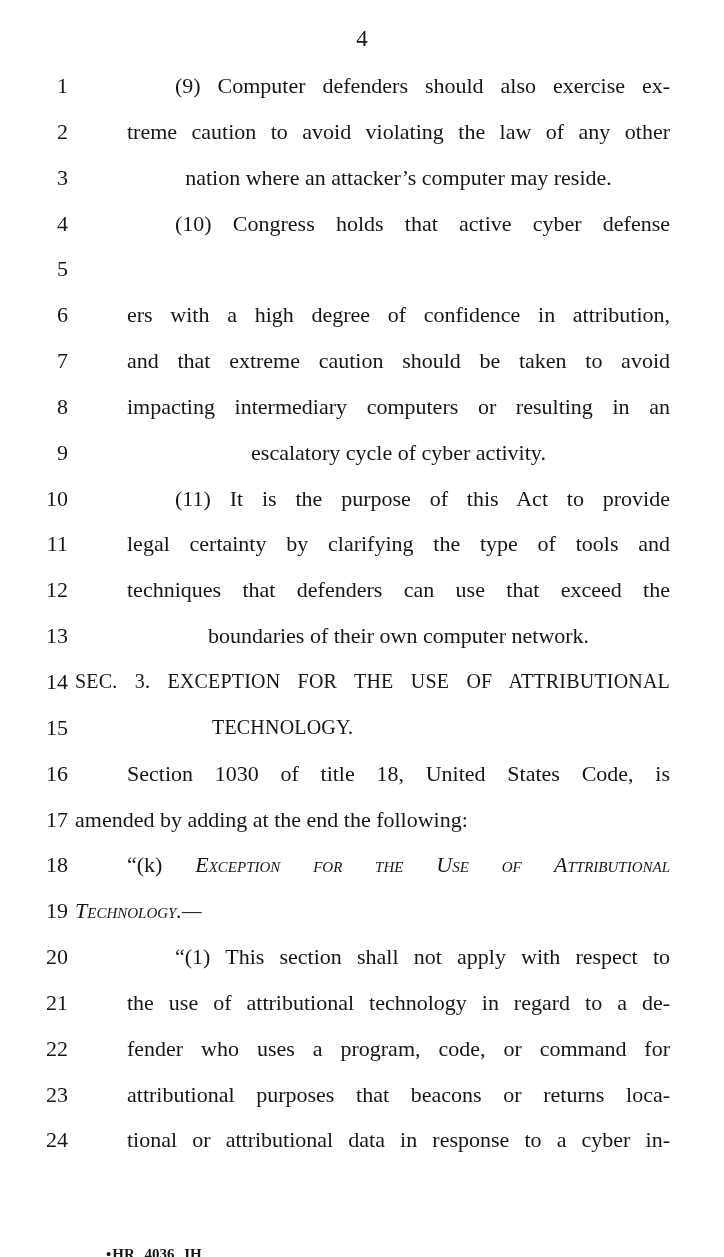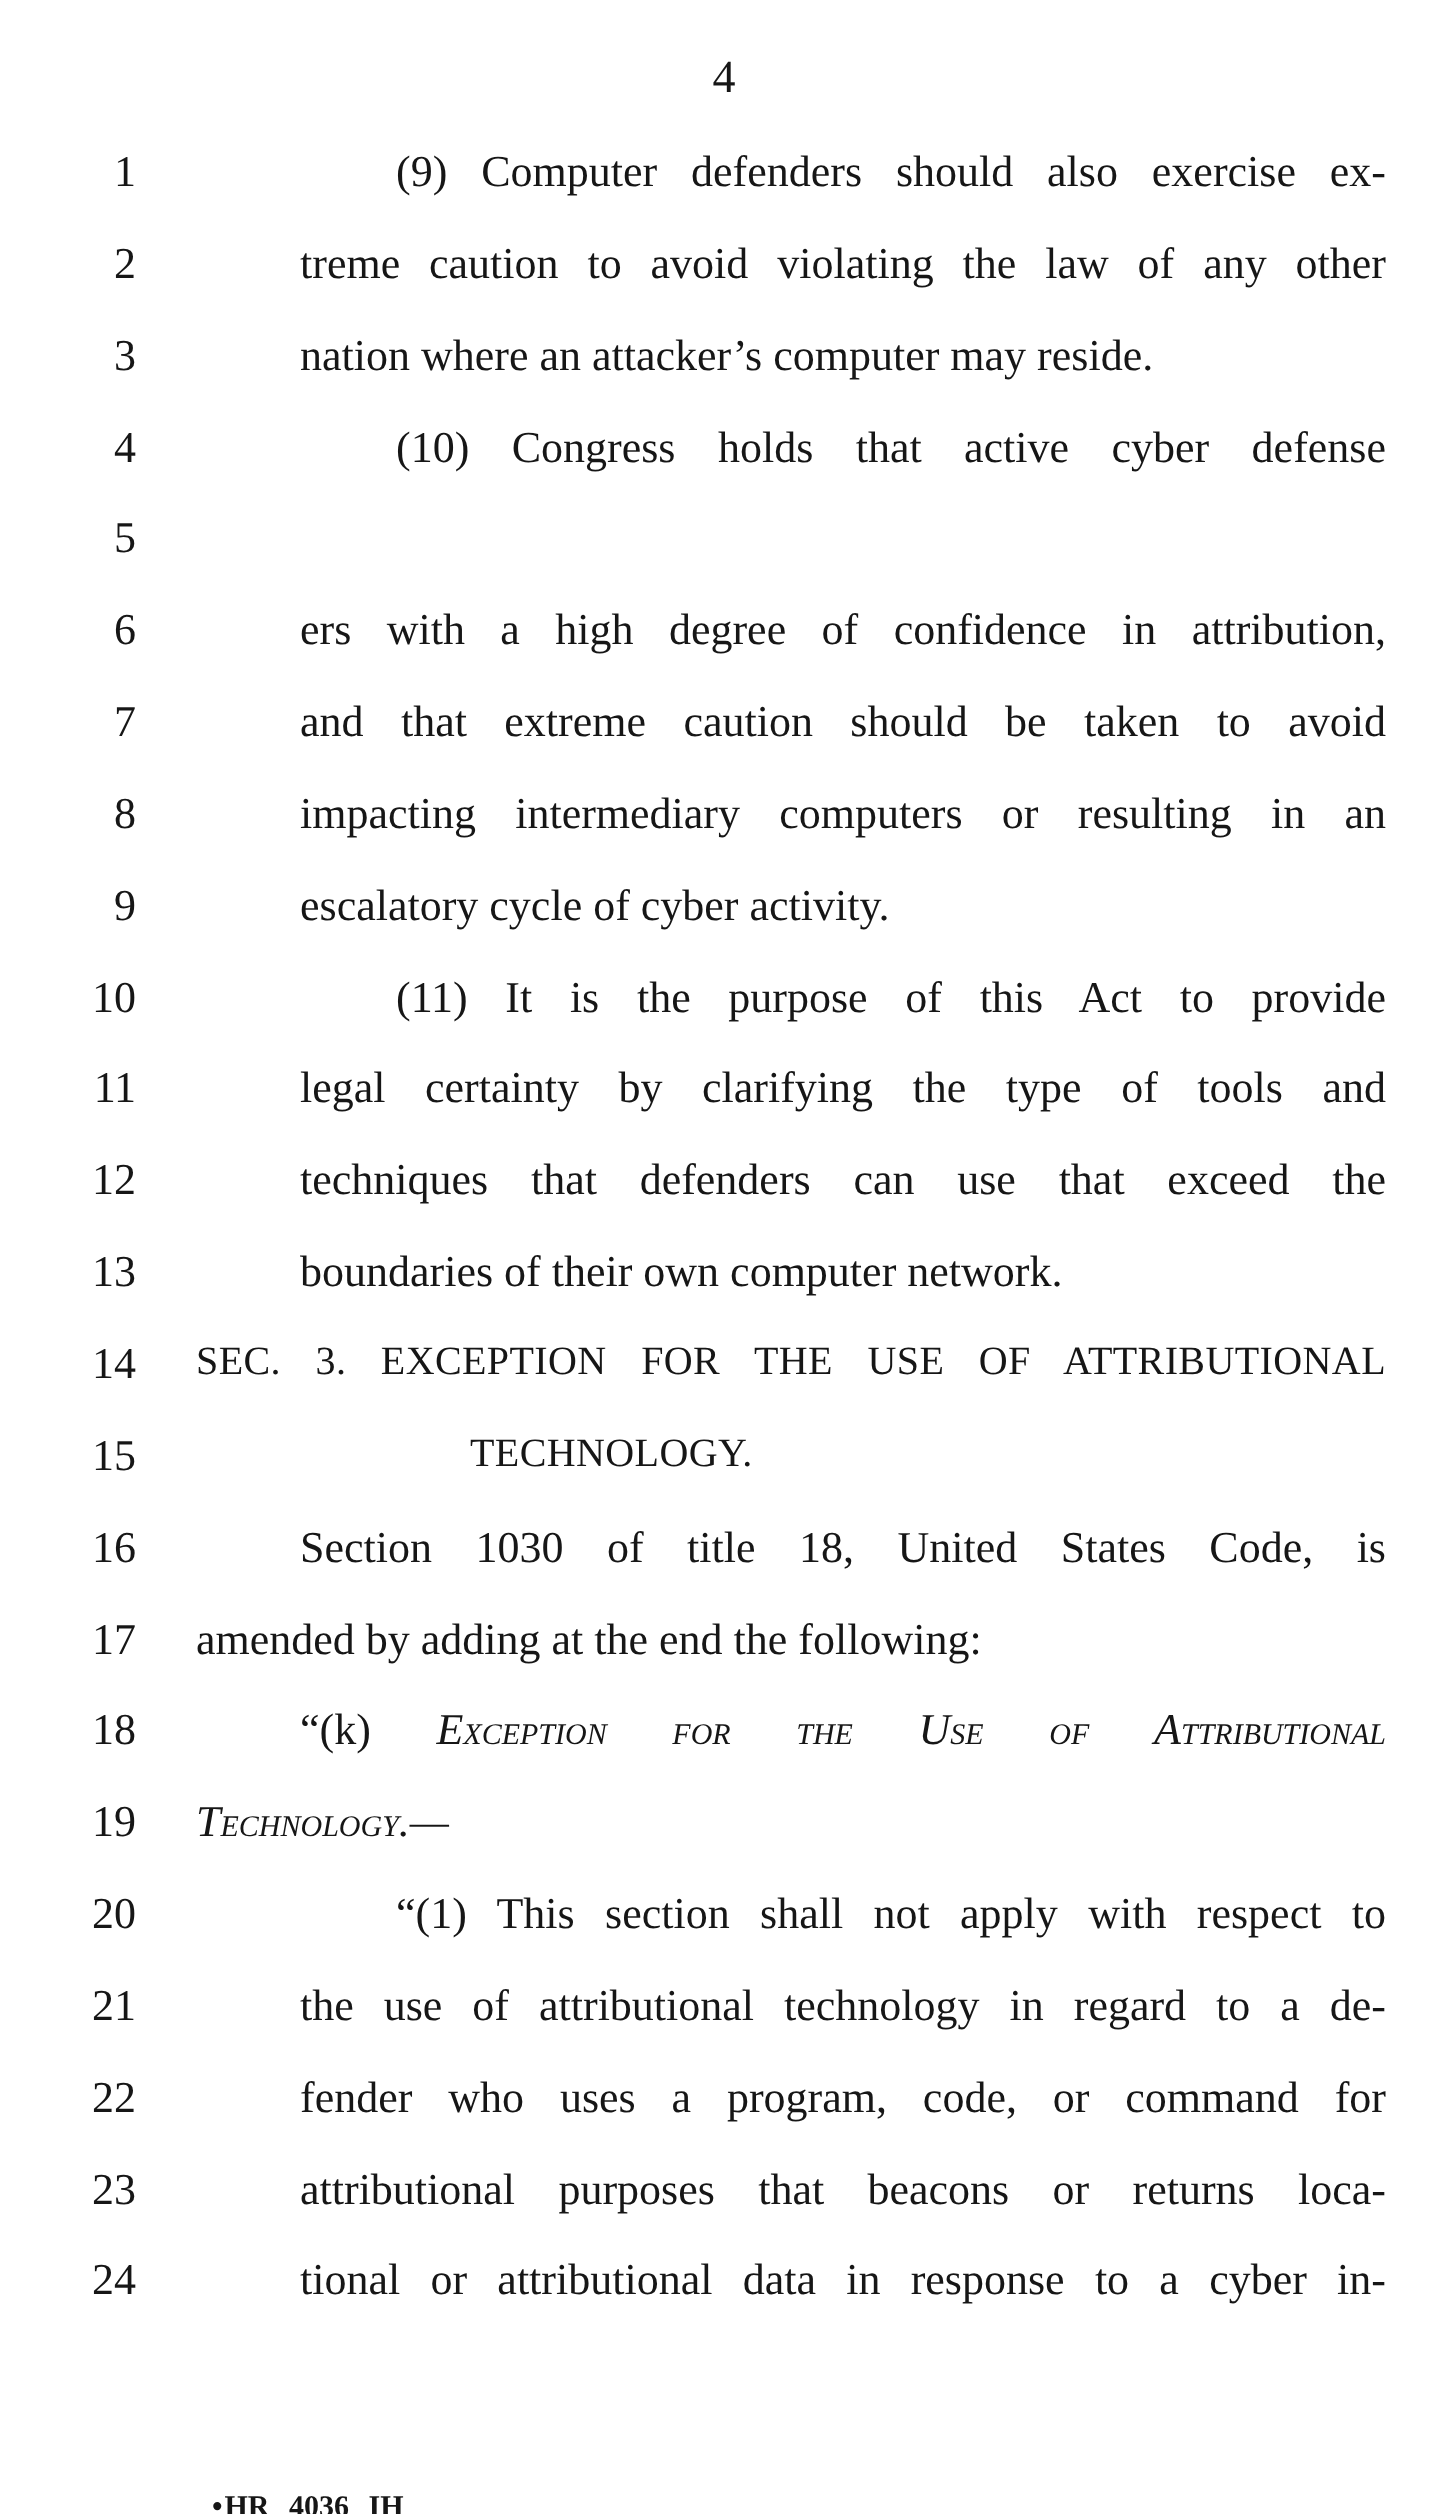--- a/index.html
+++ b/index.html
@@ -31,28 +31,28 @@
   .num {
     flex: none;
     width: 68px;
     text-align: right;
     font-size: 22px;
     line-height: 27px;
   }
   .txt {
     flex: none;
     box-sizing: border-box;
-    margin-left: 30px;
+    margin-left: 7px;
     width: 595px;
     font-size: 22px;
     line-height: 27px;
     text-justify: inter-word;
   }
   .j { text-align: justify; text-align-last: justify; -moz-text-align-last: justify; }
-  .ind1 { padding-left: 52px; }
+  .ind1 { padding-left: 52px; text-align: center; }
   .ind2 { padding-left: 100px; }
   .ind3 { padding-left: 137px; }
   .bold { font-weight: normal; font-size: 20px; letter-spacing: 0.2px; }
   .sc { font-variant: small-caps; font-style: italic; }
   .footer {
     position: absolute;
     left: 106px;
     top: 1246px;
     font-weight: bold;
     font-size: 15px;

